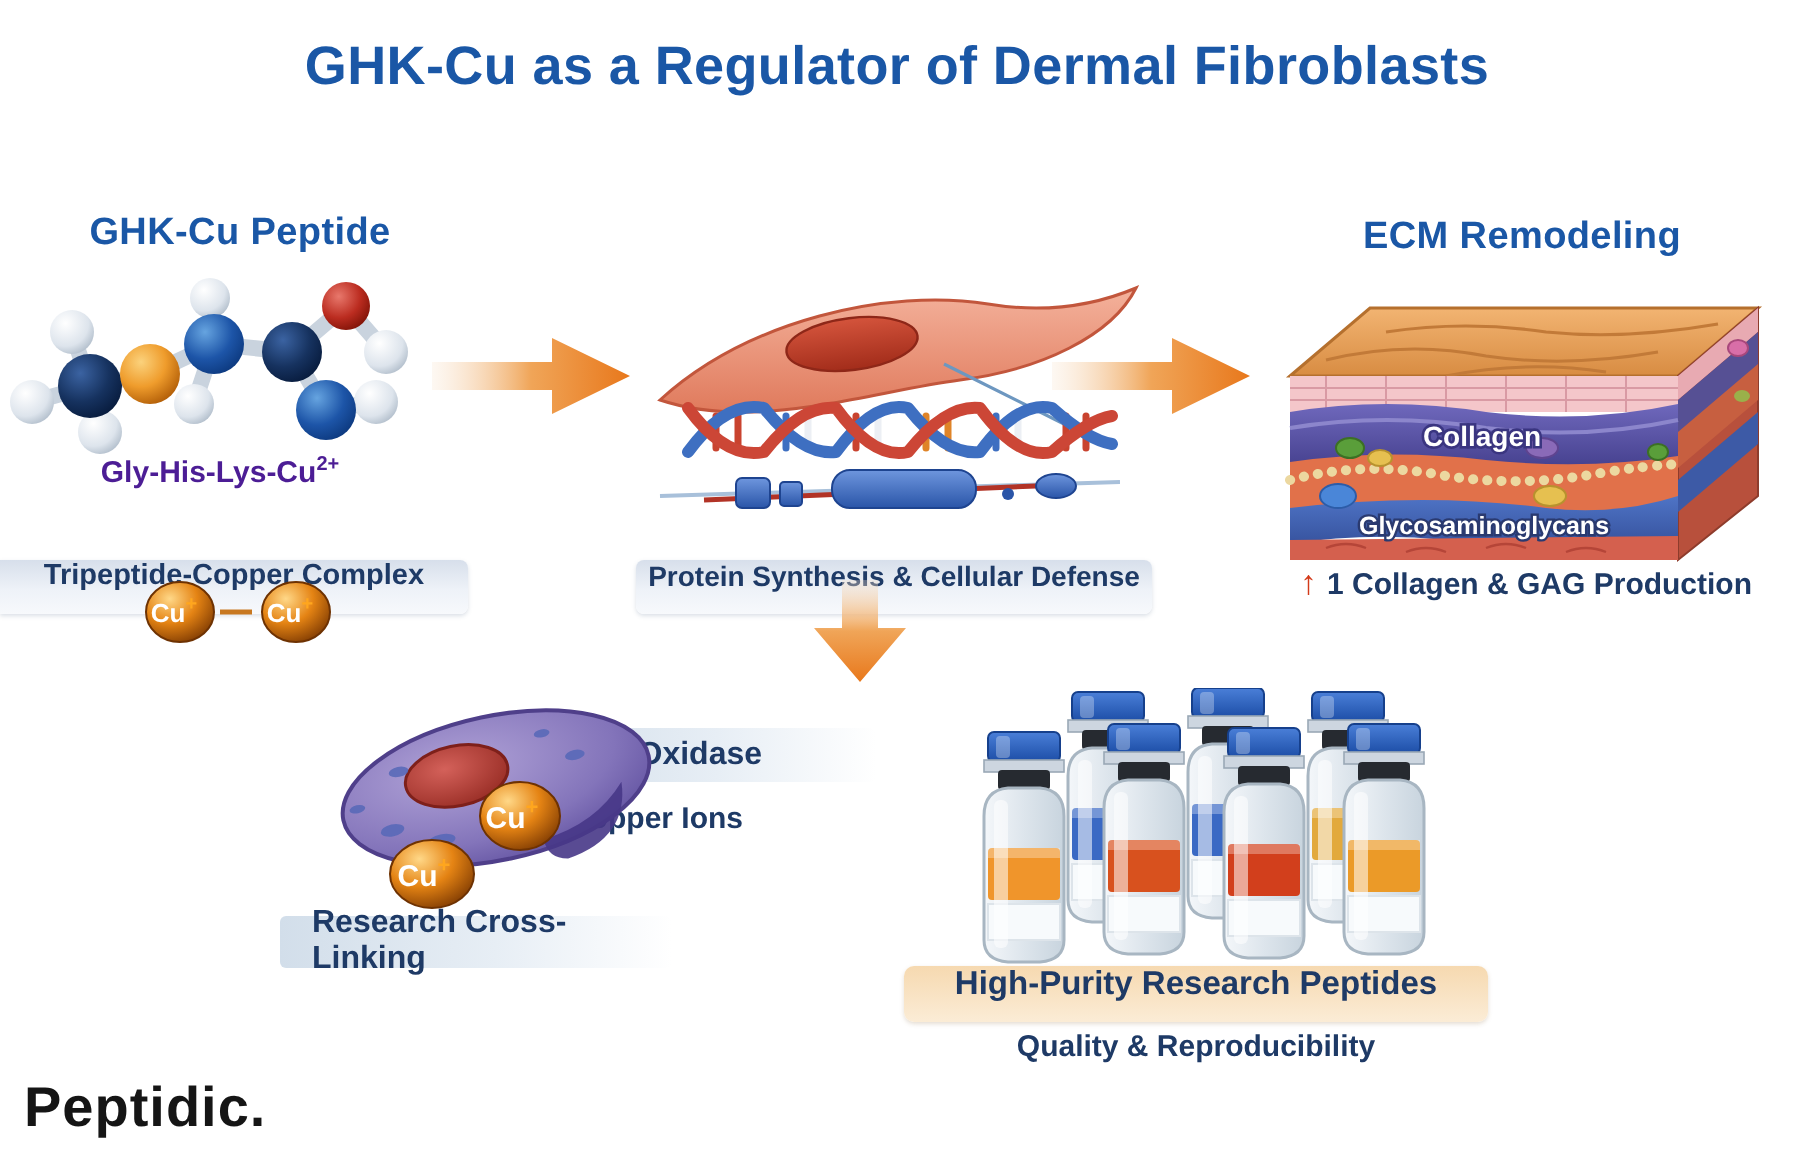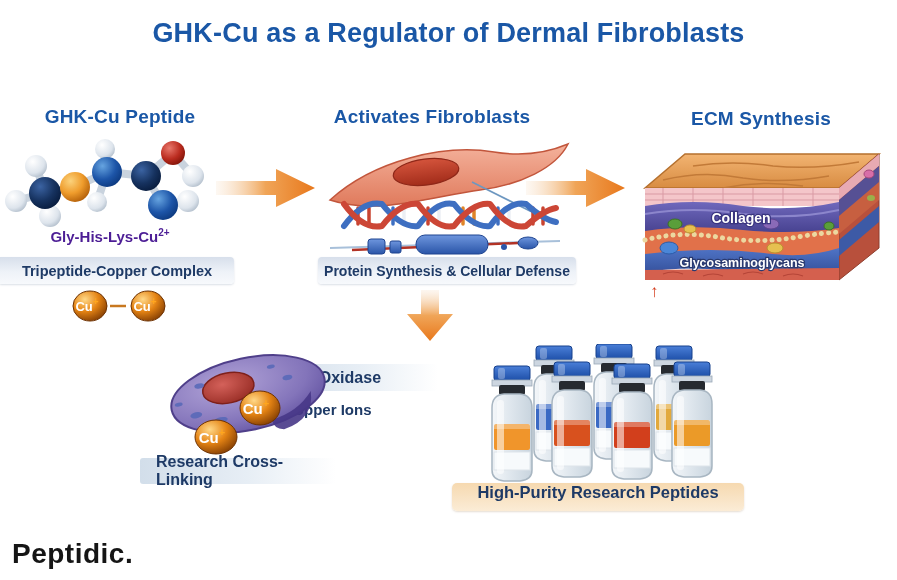--- a/index.html
+++ b/index.html
@@ -4,22 +4,22 @@
 <style>
   html,body{margin:0;padding:0;background:#ffffff;}
   .canvas{position:relative;width:897px;height:580px;background:#ffffff;overflow:hidden;
           font-family:"Liberation Sans",sans-serif;}
   .abs{position:absolute;}
   .hdr{color:#1a57a6;font-weight:bold;text-align:center;letter-spacing:.2px;}
   .title{font-size:27px;}
   .colhdr{font-size:19px;}
   .navy{color:#1e3a66;font-weight:bold;}
   .pill{background:linear-gradient(180deg,#d7dfeb 0%,#eef2f8 55%,#f7f9fc 100%);
-        border-radius:4px;display:flex;align-items:center;justify-content:center;
-        box-shadow:0 1px 2px rgba(110,130,160,.25);}
+        border-radius:4px;display:flex;align-items:flex-start;justify-content:center;
+        box-shadow:0 1px 2px rgba(110,130,160,.25);margin-top:23px;}
   .fadeband{background:linear-gradient(90deg,#d2deea 0%,#e7eef5 55%,rgba(247,250,252,0) 100%);
         border-radius:3px;display:flex;align-items:center;}
   .formula{color:#4c1d95;font-weight:bold;font-size:15px;text-align:center;}
   .formula sup{font-size:10px;}
   .prod{display:flex;align-items:baseline;gap:5px;}
   .prod .arrow{color:#d33a1a;font-weight:bold;font-size:17px;}
   .prod .txt{font-size:15px;}
   .cream{background:linear-gradient(180deg,#f6d9b0 0%,#fbecd6 100%);
          border-radius:5px;display:flex;align-items:flex-start;justify-content:center;
          box-shadow:0 1px 2px rgba(150,120,80,.25);}
@@ -27,22 +27,21 @@
   svg text{font-family:"Liberation Sans",sans-serif;}
 </style>
 </head>
 <body>
 
 <div class="canvas">
 
   <div class="abs hdr colhdr" style="left:10px;top:106px;width:220px;">GHK-Cu Peptide</div>
 
   <div class="abs hdr title" style="left:0;top:18;width:897px;top:18px;">GHK-Cu as a Regulator of Dermal Fibroblasts</div>
-  <div class="abs hdr colhdr" style="left:322px;top:106px;width:220px;">Activates Fibroblasts</div>
-  <div class="abs hdr colhdr" style="left:651px;top:108px;width:220px;">ECM Synthesis</div>
+  <div class="abs hdr colhdr" style="left:651px;top:108px;width:220px;">ECM Remodeling</div>
 
   <svg class="abs" style="left:2px;top:138px;" width="230" height="112" viewBox="0 0 230 112">
     <defs>
       <radialGradient id="gNavy" cx="35%" cy="30%" r="75%">
           <stop offset="0%" stop-color="#3b63a2"></stop>
           <stop offset="60%" stop-color="#16325f"></stop>
           <stop offset="100%" stop-color="#081c3e"></stop>
         </radialGradient>
       <radialGradient id="gBlue" cx="35%" cy="30%" r="75%">
           <stop offset="0%" stop-color="#66a4e0"></stop>
@@ -241,20 +240,21 @@
       <ellipse cx="196" cy="90" rx="5" ry="4" fill="#5a9e3a" stroke="#3c7024"></ellipse>
       <ellipse cx="236" cy="38" rx="5" ry="4" fill="#d86ea8" stroke="#a8487c"></ellipse>
       <ellipse cx="238" cy="62" rx="4" ry="3" fill="#9ab04a"></ellipse>
     </g>
     <text x="108" y="87" text-anchor="middle" font-size="14" font-weight="bold" fill="#ffffff" stroke="#3a3580" stroke-width="2.6" paint-order="stroke">Collagen</text>
     <text x="109" y="131" text-anchor="middle" font-size="12.5" font-weight="bold" fill="#ffffff" stroke="#2a3a70" stroke-width="2.4" paint-order="stroke">Glycosaminoglycans</text>
   </svg>
 
   <div class="abs prod" style="left:650px;top:282px;width:240px;">
     <span class="arrow">↑</span>
+    <span class="navy txt">1 Collagen &amp; GAG Production</span>
   </div>
 
   <svg class="abs" style="left:402px;top:288px;" width="56" height="56" viewBox="0 0 56 56">
     <defs>
         <linearGradient id="gAr3" x1="0" y1="0" x2="0" y2="1">
       <stop offset="0%" stop-color="#f8e3cd" stop-opacity=".3"></stop>
           <stop offset="50%" stop-color="#f0a558"></stop>
           <stop offset="100%" stop-color="#e8781c"></stop>
         </linearGradient>
       </defs>
@@ -342,16 +342,17 @@
     <use href="#vial" x="30" y="20" width="60" height="120" style="--liq:#f0952b"></use>
     <use href="#vial" x="90" y="16" width="60" height="120" style="--liq:#d8511e"></use>
     <use href="#vial" x="150" y="18" width="60" height="120" style="--liq:#d23f1c"></use>
     <use href="#vial" x="210" y="16" width="60" height="120" style="--liq:#eb9a28"></use>
   </svg>
 
   <div class="abs cream" style="left:452px;top:483px;width:292px;height:28px;">
     <span class="navy" style="font-size:16.5px;">High-Purity Research Peptides</span>
   </div>
 
+  <div class="abs navy" style="left:452px;top:515px;width:292px;text-align:center;font-size:15px;">Quality &amp; Reproducibility</div>
 
   <div class="abs logo" style="left:12px;top:538px;">Peptidic.</div>
 
 </div>
 
 </body></html>

